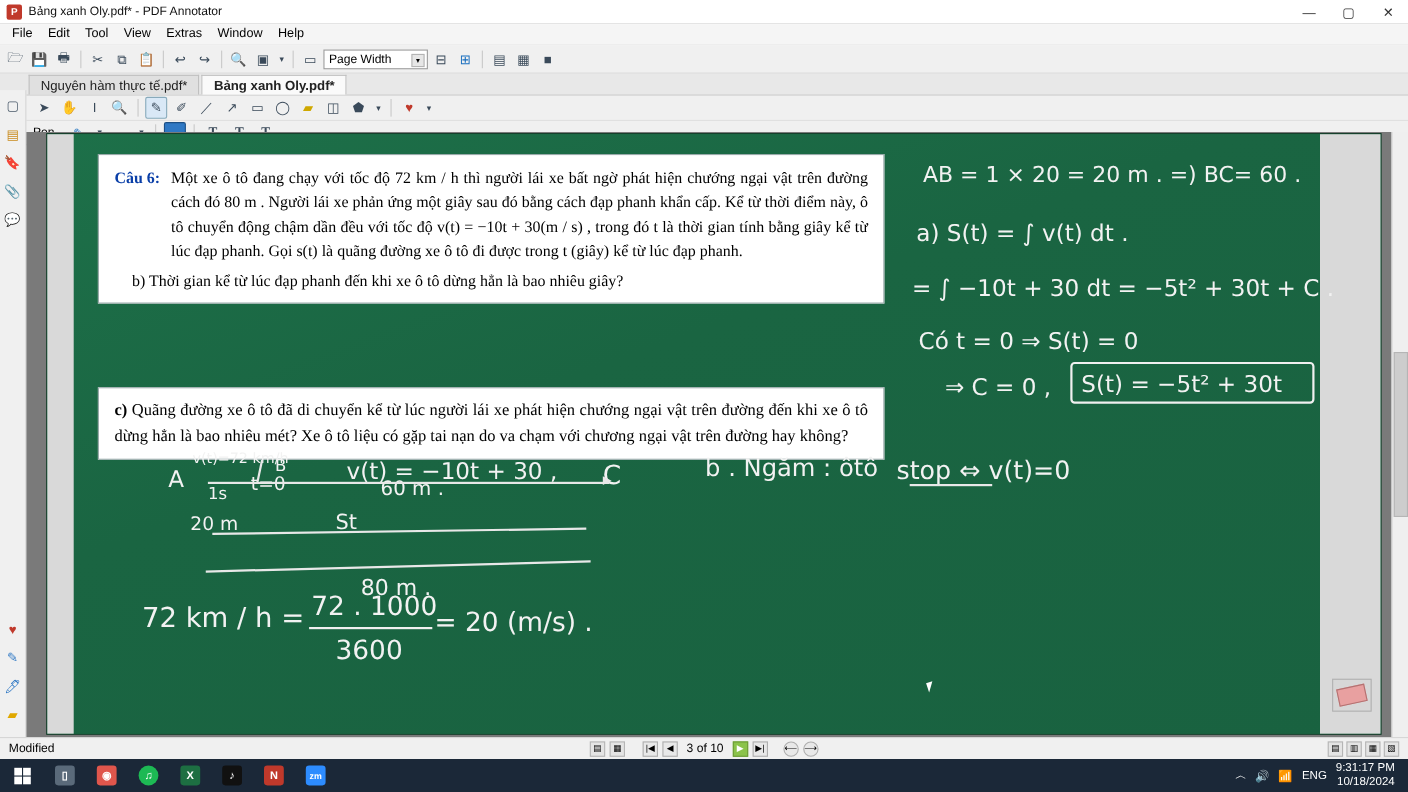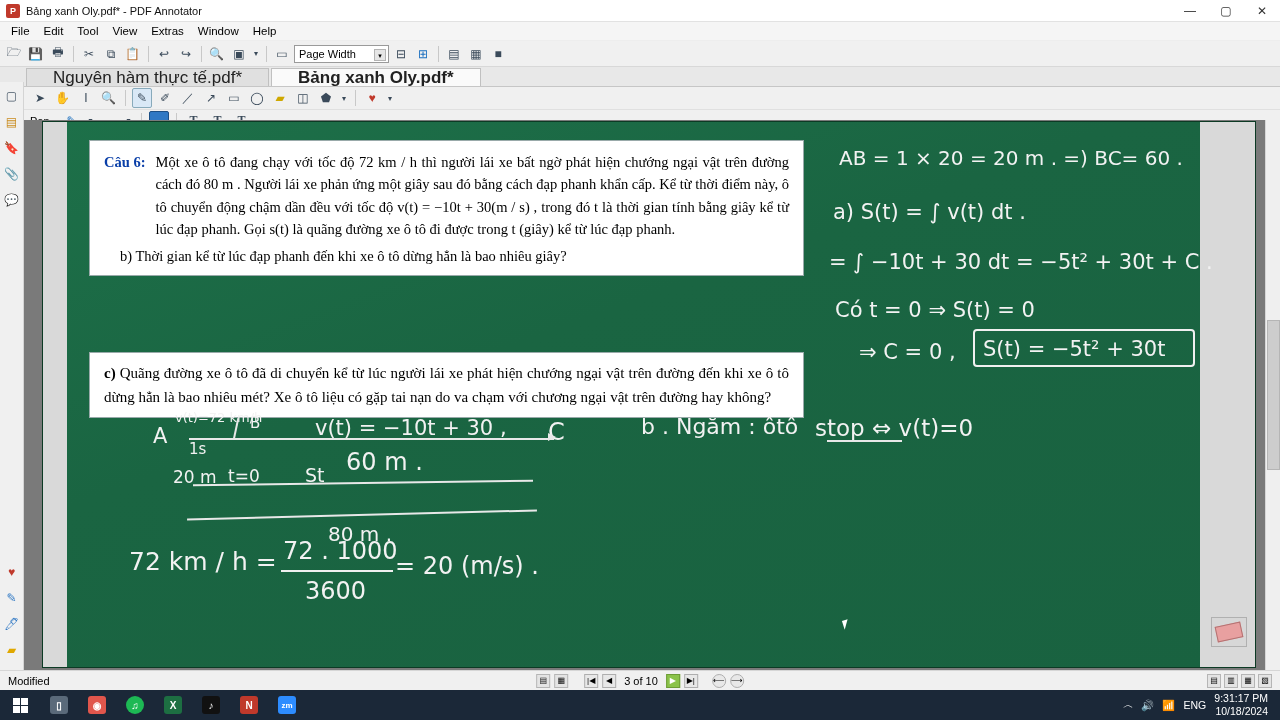--- a/index.html
+++ b/index.html
@@ -52,21 +52,21 @@
     position: absolute; right: 2px; top: 3px; width: 12px; height: 12px;
     background: #e6e6e6; border: 1px solid #b4b4b4; font-size: 7px; text-align: center; line-height: 11px;
   }
 
   
   .tabbar {
     height: 20px; background: #e8e8e8; display: flex; align-items: flex-end;
     padding-left: 26px; border-bottom: 1px solid #c6c6c6;
   }
   .tab {
-    height: 18px; padding: 0 26px; font-size: 17px; line-height: 18px;
+    height: 18px; padding: 0 10px; font-size: 12px; line-height: 18px;
     background: #e0e0e0; border: 1px solid #c0c0c0; border-bottom: none; margin-right: 2px; color: #222; text-align: center;
   }
   .tab.active { background: #fafafa; font-weight: bold; }
 
   
   .anno-bar {
     height: 23px; background: #f0f0f0; display: flex; align-items: center;
     padding-left: 30px; gap: 3px; border-bottom: 1px solid #e0e0e0;
   }
   .anno-bar2 {
@@ -315,22 +315,22 @@
         <div class="hw" style="left:162px; top:205px; font-size:21px;">S(t) = −5t² + 30t</div>
       </div>
 
       <div style="position:absolute; left:24px; top:0; width:1130px; height:545px;">
         <div class="hw" style="left:86px; top:302px; font-size:21px;">A</div>
         <div class="hw" style="left:108px; top:288px; font-size:13px;">v(t)=72 km/h</div>
         <div class="hw" style="left:183px; top:292px; font-size:15px;">B</div>
         <div class="hw" style="left:248px; top:294px; font-size:21px;">v(t) = −10t + 30 ,</div>
         <div class="hw" style="left:481px; top:296px; font-size:24px;">C</div>
         <div class="hw" style="left:122px; top:318px; font-size:15px;">1s</div>
-        <div class="hw" style="left:161px; top:344px; font-size:17px;">t=0</div>
-        <div class="hw" style="left:279px; top:326px; font-size:24px;text-align:center;">60 m .</div>
+        <div class="hw" style="left:161px; top:308px; font-size:17px;">t=0</div>
+        <div class="hw" style="left:279px; top:312px; font-size:18px;text-align:center;">60 m .</div>
         <div class="hw" style="left:106px; top:345px; font-size:17px;">20 m</div>
         <div class="hw" style="left:238px; top:342px; font-size:19px;">St</div>
         <div class="hw" style="left:261px; top:400px; font-size:20px;">80 m .</div>
         <div class="hw" style="left:62px; top:425px; font-size:25px;">72 km / h  =</div>
         <div class="hw" style="left:216px; top:415px; font-size:24px;">72 . 1000</div>
         <div style="position:absolute; left:214px; top:448px; width:112px; height:2px; background:#f0f0f0;"></div>
         <div class="hw" style="left:238px; top:455px; font-size:24px;">3600</div>
         <div class="hw" style="left:328px; top:430px; font-size:24px;">=   20 (m/s) .</div>
         <div class="hw" style="left:574px; top:292px; font-size:22px;">b . Ngăm : ôtô</div>
         <div class="hw" style="left:748px; top:293px; font-size:23px;">stop ⇔ v(t)=0</div>

